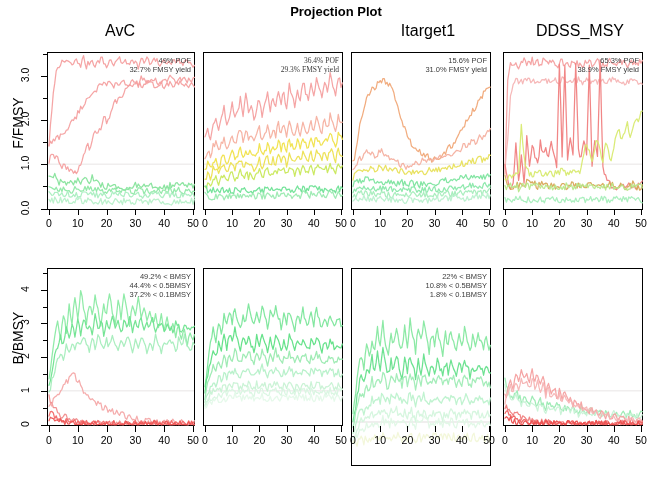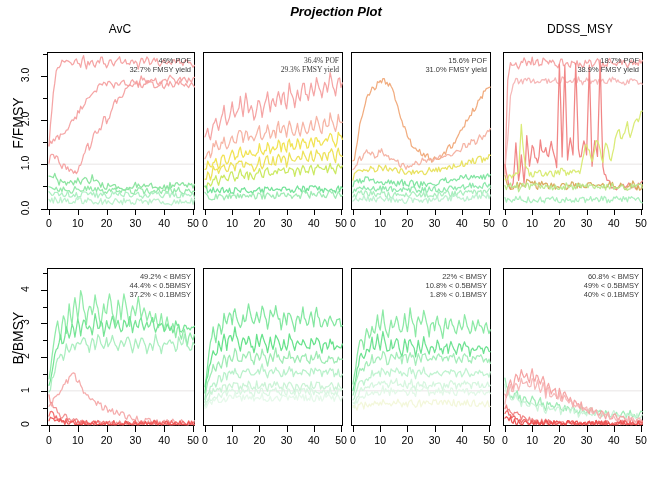--- a/index.html
+++ b/index.html
@@ -8,24 +8,23 @@
     background:#ffffff;
     font-family:"Liberation Sans", sans-serif;
     color:#000;
   }
   #stage{position:relative;width:672px;height:480px;}
 
   .main-title{
     position:absolute;left:0;top:4px;width:672px;
     text-align:center;font-size:13px;font-weight:bold;
     letter-spacing:0px;
-    font-style:italic;
   }
   .panel-title{
-    position:absolute;text-align:center;font-size:12px;font-weight:normal;
+    position:absolute;text-align:center;font-size:16px;font-weight:normal;
   }
 
   
   .ylab{
     position:absolute;font-size:14px;
     transform-origin:50% 50%;
     transform:rotate(-90deg);
     text-align:center;white-space:nowrap;
   }
   .xlab{
@@ -59,20 +58,21 @@
   .axisline{position:absolute;background:#000;}
 </style>
 </head>
 <body>
 
 <div id="stage">
 
   <div class="main-title">Projection Plot</div>
 
   <div class="panel-title" style="left:40px;top:22px;width:160px;">AvC</div>
+  <div class="panel-title" style="left:348px;top:22px;width:160px;">Itarget1</div>
   <div class="panel-title" style="left:500px;top:22px;width:160px;">DDSS_MSY</div>
 
   <div class="ylab" style="left:-22px;top:115px;width:80px;">F/FMSY</div>
   <div class="ylab" style="left:-22px;top:330px;width:80px;">B/BMSY</div>
 
 
 <div class="panel" style="left: 47px; top: 52px; width: 148px; height: 158px;">
       <div class="plotbox"></div>
       <svg class="plotsvg" viewBox="0 0 148 158" preserveAspectRatio="none">
         <line x1="1" x2="147" y1="112.21428571428572" y2="112.21428571428572" stroke="#f0eeee" stroke-width="1.6"></line>
@@ -178,21 +178,21 @@
         <line x1="1" x2="139" y1="112.21428571428572" y2="112.21428571428572" stroke="#f0eeee" stroke-width="1.6"></line>
         <polyline points="2.00,121.93 3.36,72.76 4.72,28.12 6.08,19.75 7.44,10.62 8.80,13.28 10.16,13.21 11.52,12.85 12.88,10.78 14.24,14.60 15.60,16.88 16.96,13.31 18.32,9.46 19.68,10.44 21.04,5.89 22.40,8.72 23.76,13.59 25.12,9.36 26.48,9.51 27.84,12.62 29.20,5.15 30.56,12.86 31.92,12.27 33.28,8.54 34.64,7.45 36.00,13.89 37.36,12.70 38.72,12.97 40.08,6.09 41.44,7.23 42.80,8.84 44.16,9.61 45.52,12.01 46.88,8.34 48.24,10.52 49.60,8.15 50.96,10.03 52.32,13.43 53.68,14.01 55.04,15.76 56.40,11.62 57.76,7.11 59.12,7.09 60.48,13.67 61.84,13.02 63.20,11.15 64.56,10.70 65.92,14.13 67.28,15.29 68.64,9.24 70.00,10.36 71.36,10.42 72.72,13.14 74.08,8.74 75.44,15.19 76.80,11.05 78.16,13.14 79.52,15.39 80.88,13.97 82.24,8.47 83.60,11.20 84.96,10.67 86.32,7.89 87.68,9.09 89.04,14.95 90.40,13.45 91.76,11.58 93.12,8.89 94.48,6.78 95.84,8.41 97.20,17.59 98.56,14.96 99.92,10.53 101.28,14.73 102.64,13.05 104.00,14.32 105.36,8.05 106.72,6.52 108.08,10.20 109.44,11.23 110.80,12.16 112.16,11.98 113.52,13.49 114.88,10.62 116.24,10.53 117.60,7.55 118.96,12.62 120.32,8.50 121.68,9.39 123.04,12.47 124.40,15.60 125.76,12.85 127.12,10.15 128.48,7.92 129.84,12.71 131.20,9.65 132.56,12.60 133.92,10.76 135.28,13.34 136.64,7.45 138.00,11.18 139.36,8.41" fill="none" stroke="#f4a0a0" stroke-width="1.25" stroke-linejoin="round" stroke-linecap="round" opacity="0.95"></polyline>
         <polyline points="2.00,117.15 3.36,100.13 4.72,87.76 6.08,67.28 7.44,43.95 8.80,39.08 10.16,32.36 11.52,30.45 12.88,26.34 14.24,26.51 15.60,31.78 16.96,29.68 18.32,27.38 19.68,31.83 21.04,27.31 22.40,26.48 23.76,28.66 25.12,26.03 26.48,26.44 27.84,30.73 29.20,29.16 30.56,27.14 31.92,31.35 33.28,30.38 34.64,29.39 36.00,30.67 37.36,30.20 38.72,27.81 40.08,27.61 41.44,28.06 42.80,26.71 44.16,31.29 45.52,27.07 46.88,30.34 48.24,30.07 49.60,28.89 50.96,28.51 52.32,25.82 53.68,30.25 55.04,31.49 56.40,31.84 57.76,30.17 59.12,24.93 60.48,25.61 61.84,28.62 63.20,30.11 64.56,30.59 65.92,29.40 67.28,28.43 68.64,30.48 70.00,29.85 71.36,26.45 72.72,28.93 74.08,30.58 75.44,24.90 76.80,29.06 78.16,28.76 79.52,32.75 80.88,29.33 82.24,29.49 83.60,25.96 84.96,28.65 86.32,26.88 87.68,31.68 89.04,29.10 90.40,29.59 91.76,27.95 93.12,27.88 94.48,32.20 95.84,27.42 97.20,30.45 98.56,28.34 99.92,27.18 101.28,30.70 102.64,31.26 104.00,31.40 105.36,28.34 106.72,26.22 108.08,29.86 109.44,25.11 110.80,27.47 112.16,26.66 113.52,30.14 114.88,27.87 116.24,30.06 117.60,30.49 118.96,31.57 120.32,30.04 121.68,32.89 123.04,32.16 124.40,27.98 125.76,31.47 127.12,27.01 128.48,26.89 129.84,28.51 131.20,27.46 132.56,28.20 133.92,28.87 135.28,32.24 136.64,31.62 138.00,31.00 139.36,32.18" fill="none" stroke="#f6b4b4" stroke-width="1.25" stroke-linejoin="round" stroke-linecap="round" opacity="0.95"></polyline>
         <polyline points="2.00,112.38 3.36,120.86 4.72,127.30 6.08,134.73 7.44,137.25 8.80,134.64 10.16,131.04 11.52,112.27 12.88,90.78 14.24,110.57 15.60,128.44 16.96,119.12 18.32,102.88 19.68,116.38 21.04,131.11 22.40,112.17 23.76,83.59 25.12,98.06 26.48,114.23 27.84,104.43 29.20,93.46 30.56,96.07 31.92,105.78 33.28,106.30 34.64,110.95 36.00,104.14 37.36,87.82 38.72,98.40 40.08,100.06 41.44,99.81 42.80,95.52 44.16,102.84 45.52,104.58 46.88,96.66 48.24,89.47 49.60,97.24 50.96,102.36 52.32,107.26 53.68,115.58 55.04,61.83 56.40,12.20 57.76,54.16 59.12,104.95 60.48,56.78 61.84,13.66 63.20,62.57 64.56,108.05 65.92,95.61 67.28,85.87 68.64,93.84 70.00,102.93 71.36,56.16 72.72,11.67 74.08,53.36 75.44,96.79 76.80,104.86 78.16,104.60 79.52,95.55 80.88,88.97 82.24,93.52 83.60,102.91 84.96,57.91 86.32,13.10 87.68,63.18 89.04,114.28 90.40,99.99 91.76,88.61 93.12,95.79 94.48,104.38 95.84,55.51 97.20,7.88 98.56,66.25 99.92,114.69 101.28,122.19 102.64,122.81 104.00,128.42 105.36,128.34 106.72,128.97 108.08,135.88 109.44,135.70 110.80,136.22 112.16,136.94 113.52,137.75 114.88,136.08 116.24,133.73 117.60,133.18 118.96,132.72 120.32,132.45 121.68,135.92 123.04,134.71 124.40,133.35 125.76,130.96 127.12,133.06 128.48,135.94 129.84,135.27 131.20,133.84 132.56,136.79 133.92,136.88 135.28,131.12 136.64,132.22 138.00,130.53 139.36,128.85" fill="none" stroke="#f08080" stroke-width="1.25" stroke-linejoin="round" stroke-linecap="round" opacity="0.95"></polyline>
         <polyline points="2.00,123.10 3.36,129.42 4.72,133.79 6.08,132.26 7.44,137.37 8.80,137.19 10.16,136.89 11.52,134.30 12.88,135.29 14.24,130.23 15.60,136.70 16.96,130.88 18.32,131.88 19.68,134.00 21.04,133.93 22.40,135.02 23.76,127.44 25.12,128.01 26.48,128.95 27.84,130.96 29.20,129.69 30.56,132.23 31.92,129.11 33.28,135.90 34.64,137.33 36.00,130.26 37.36,133.22 38.72,129.40 40.08,132.84 41.44,131.71 42.80,131.11 44.16,131.65 45.52,136.65 46.88,134.82 48.24,131.16 49.60,134.60 50.96,131.92 52.32,137.11 53.68,135.19 55.04,134.69 56.40,136.49 57.76,133.68 59.12,131.65 60.48,131.57 61.84,132.45 63.20,137.54 64.56,136.80 65.92,133.03 67.28,134.44 68.64,129.96 70.00,130.39 71.36,135.02 72.72,131.53 74.08,136.09 75.44,131.03 76.80,135.70 78.16,135.01 79.52,132.40 80.88,135.32 82.24,135.58 83.60,135.56 84.96,130.80 86.32,130.85 87.68,130.54 89.04,132.86 90.40,132.74 91.76,133.76 93.12,134.26 94.48,133.16 95.84,132.76 97.20,133.84 98.56,132.76 99.92,131.34 101.28,135.51 102.64,135.71 104.00,135.10 105.36,133.13 106.72,129.85 108.08,133.40 109.44,130.31 110.80,135.15 112.16,134.57 113.52,136.68 114.88,135.61 116.24,135.55 117.60,131.14 118.96,133.07 120.32,133.62 121.68,137.27 123.04,137.79 124.40,134.66 125.76,134.75 127.12,131.32 128.48,134.54 129.84,128.92 131.20,131.72 132.56,134.67 133.92,137.93 135.28,133.64 136.64,138.23 138.00,137.24 139.36,132.70" fill="none" stroke="#d8a858" stroke-width="1.25" stroke-linejoin="round" stroke-linecap="round" opacity="0.95"></polyline>
         <polyline points="2.00,127.18 3.36,128.01 4.72,127.00 6.08,122.88 7.44,123.32 8.80,126.02 10.16,122.65 11.52,123.57 12.88,120.73 14.24,121.73 15.60,120.42 16.96,96.32 18.32,72.31 19.68,90.74 21.04,103.54 22.40,113.59 23.76,115.94 25.12,117.00 26.48,123.92 27.84,120.29 29.20,124.90 30.56,124.55 31.92,119.39 33.28,120.59 34.64,120.57 36.00,118.48 37.36,118.66 38.72,123.38 40.08,124.25 41.44,123.09 42.80,120.20 44.16,123.66 45.52,121.15 46.88,119.21 48.24,119.71 49.60,123.68 50.96,124.90 52.32,118.51 53.68,121.76 55.04,118.53 56.40,122.61 57.76,116.26 59.12,116.28 60.48,118.90 61.84,118.38 63.20,123.50 64.56,120.37 65.92,122.57 67.28,118.80 68.64,120.86 70.00,118.00 71.36,118.06 72.72,120.03 74.08,119.68 75.44,118.77 76.80,121.60 78.16,115.20 79.52,107.69 80.88,101.96 82.24,93.32 83.60,92.93 84.96,97.59 86.32,98.03 87.68,105.08 89.04,109.54 90.40,103.66 91.76,97.16 93.12,88.59 94.48,89.05 95.84,92.64 97.20,97.98 98.56,106.46 99.92,110.53 101.28,97.90 102.64,91.03 104.00,93.07 105.36,98.07 106.72,106.55 108.08,108.78 109.44,101.85 110.80,96.42 112.16,86.80 113.52,82.47 114.88,78.68 116.24,77.57 117.60,86.10 118.96,86.74 120.32,82.58 121.68,80.87 123.04,75.37 124.40,69.54 125.76,79.85 127.12,85.47 128.48,81.11 129.84,76.26 131.20,70.92 132.56,68.33 133.92,66.85 135.28,69.72 136.64,65.45 138.00,59.63 139.36,59.05" fill="none" stroke="#d8ea70" stroke-width="1.25" stroke-linejoin="round" stroke-linecap="round" opacity="0.95"></polyline>
         <polyline points="2.00,133.48 3.36,137.67 4.72,133.32 6.08,134.32 7.44,130.97 8.80,135.66 10.16,135.15 11.52,134.08 12.88,135.58 14.24,132.09 15.60,139.76 16.96,137.05 18.32,134.52 19.68,131.44 21.04,132.93 22.40,135.33 23.76,131.01 25.12,131.89 26.48,137.31 27.84,132.43 29.20,133.67 30.56,131.97 31.92,133.16 33.28,131.19 34.64,132.16 36.00,133.49 37.36,136.16 38.72,133.34 40.08,136.03 41.44,136.39 42.80,132.77 44.16,134.76 45.52,134.00 46.88,137.22 48.24,133.50 49.60,137.78 50.96,135.86 52.32,133.07 53.68,136.23 55.04,137.31 56.40,137.07 57.76,134.66 59.12,137.41 60.48,134.34 61.84,137.70 63.20,130.76 64.56,133.62 65.92,135.64 67.28,134.16 68.64,133.07 70.00,137.66 71.36,134.70 72.72,136.88 74.08,131.38 75.44,134.41 76.80,131.46 78.16,135.87 79.52,132.36 80.88,133.70 82.24,134.71 83.60,132.05 84.96,135.71 86.32,132.96 87.68,133.26 89.04,132.54 90.40,135.75 91.76,136.56 93.12,133.04 94.48,135.54 95.84,135.13 97.20,136.70 98.56,133.78 99.92,136.04 101.28,132.69 102.64,138.03 104.00,132.29 105.36,133.86 106.72,136.89 108.08,134.20 109.44,131.44 110.80,137.42 112.16,135.97 113.52,135.61 114.88,136.40 116.24,134.75 117.60,134.55 118.96,132.71 120.32,134.24 121.68,137.58 123.04,136.46 124.40,138.34 125.76,137.22 127.12,137.06 128.48,132.41 129.84,135.64 131.20,132.58 132.56,134.85 133.92,132.56 135.28,132.90 136.64,131.51 138.00,132.59 139.36,135.97" fill="none" stroke="#b8e88a" stroke-width="1.25" stroke-linejoin="round" stroke-linecap="round" opacity="0.95"></polyline>
         <polyline points="2.00,145.53 3.36,150.20 4.72,146.46 6.08,147.31 7.44,148.53 8.80,150.17 10.16,147.47 11.52,148.37 12.88,144.49 14.24,147.29 15.60,147.40 16.96,144.16 18.32,148.02 19.68,148.18 21.04,149.48 22.40,149.55 23.76,150.68 25.12,144.79 26.48,148.93 27.84,150.72 29.20,149.70 30.56,147.31 31.92,148.69 33.28,149.28 34.64,150.12 36.00,147.39 37.36,145.07 38.72,149.69 40.08,148.69 41.44,150.80 42.80,146.66 44.16,146.07 45.52,145.96 46.88,147.30 48.24,145.96 49.60,144.84 50.96,147.70 52.32,148.97 53.68,145.65 55.04,149.72 56.40,150.64 57.76,150.41 59.12,147.28 60.48,147.57 61.84,150.20 63.20,145.51 64.56,148.20 65.92,148.26 67.28,147.31 68.64,150.11 70.00,148.74 71.36,150.02 72.72,146.02 74.08,149.24 75.44,149.61 76.80,146.14 78.16,146.17 79.52,145.29 80.88,145.51 82.24,150.64 83.60,147.00 84.96,148.15 86.32,147.53 87.68,144.60 89.04,149.08 90.40,147.02 91.76,147.62 93.12,145.60 94.48,146.61 95.84,149.71 97.20,148.23 98.56,144.28 99.92,148.27 101.28,144.46 102.64,145.43 104.00,150.88 105.36,147.50 106.72,150.40 108.08,148.10 109.44,148.81 110.80,145.02 112.16,146.22 113.52,144.29 114.88,146.34 116.24,147.63 117.60,146.23 118.96,149.45 120.32,144.53 121.68,147.61 123.04,145.57 124.40,149.83 125.76,144.82 127.12,146.39 128.48,144.74 129.84,145.68 131.20,146.40 132.56,148.23 133.92,146.46 135.28,145.60 136.64,148.15 138.00,150.37 139.36,150.89" fill="none" stroke="#a5eebb" stroke-width="1.25" stroke-linejoin="round" stroke-linecap="round" opacity="0.95"></polyline>
       </svg>
       <div class="annot top">
-        <div>18.7% POF</div>
+        <div>65.3% POF</div>
         <div>38.9% FMSY yield</div>
       </div>
     </div>
     <div class="axisline" style="left: 505px; top: 210px; width: 1px; height: 5px;"></div>
     <div class="axisline" style="left: 532.2px; top: 210px; width: 1px; height: 5px;"></div>
     <div class="axisline" style="left: 559.4px; top: 210px; width: 1px; height: 5px;"></div>
     <div class="axisline" style="left: 586.6px; top: 210px; width: 1px; height: 5px;"></div>
     <div class="axisline" style="left: 613.8px; top: 210px; width: 1px; height: 5px;"></div>
     <div class="axisline" style="left: 641px; top: 210px; width: 1px; height: 5px;"></div>
     <div class="xtick-label" style="left: 493px; top: 217px; width: 24px;">0</div>
@@ -264,21 +264,21 @@
     <div class="axisline" style="left: 232.2px; top: 426px; width: 1px; height: 6px;"></div>
     <div class="xtick-label" style="left: 220.2px; top: 434px; width: 24px;">10</div>
     <div class="axisline" style="left: 259.4px; top: 426px; width: 1px; height: 6px;"></div>
     <div class="xtick-label" style="left: 247.4px; top: 434px; width: 24px;">20</div>
     <div class="axisline" style="left: 286.6px; top: 426px; width: 1px; height: 6px;"></div>
     <div class="xtick-label" style="left: 274.6px; top: 434px; width: 24px;">30</div>
     <div class="axisline" style="left: 313.8px; top: 426px; width: 1px; height: 6px;"></div>
     <div class="xtick-label" style="left: 301.8px; top: 434px; width: 24px;">40</div>
     <div class="axisline" style="left: 341px; top: 426px; width: 1px; height: 6px;"></div>
     <div class="xtick-label" style="left: 329px; top: 434px; width: 24px;">50</div>
-    <div class="panel" style="left: 351px; top: 268px; width: 140px; height: 158px;">
+    <div class="panel" style="left: 351px; top: 268px; width: 140px; height: 198px;">
       <div class="plotbox"></div>
       <svg class="plotsvg" viewBox="0 0 140 158" preserveAspectRatio="none">
         <line x1="1" x2="139" y1="122.80434782608695" y2="122.80434782608695" stroke="#f0eeee" stroke-width="1.6"></line>
         <polyline points="2.00,115.99 3.36,106.83 4.72,100.09 6.08,87.95 7.44,79.82 8.80,72.65 10.16,71.62 11.52,73.66 12.88,81.34 14.24,68.89 15.60,60.70 16.96,64.48 18.32,70.13 19.68,66.55 21.04,58.44 22.40,63.69 23.76,65.05 25.12,56.95 26.48,46.80 27.84,57.73 29.20,62.05 30.56,51.79 31.92,41.92 33.28,54.71 34.64,62.06 36.00,65.51 37.36,69.34 38.72,59.95 40.08,52.18 41.44,59.56 42.80,58.81 44.16,54.17 45.52,48.36 46.88,53.45 48.24,60.97 49.60,63.93 50.96,63.19 52.32,57.11 53.68,45.53 55.04,55.58 56.40,63.68 57.76,53.31 59.12,39.91 60.48,49.92 61.84,55.01 63.20,57.51 64.56,68.76 65.92,54.24 67.28,48.86 68.64,52.66 70.00,56.29 71.36,52.19 72.72,42.37 74.08,47.78 75.44,54.43 76.80,59.60 78.16,68.87 79.52,57.14 80.88,55.05 82.24,54.53 83.60,62.75 84.96,53.20 86.32,48.14 87.68,56.09 89.04,58.37 90.40,63.60 91.76,70.47 93.12,59.12 94.48,50.27 95.84,60.06 97.20,60.96 98.56,53.25 99.92,50.97 101.28,56.55 102.64,58.55 104.00,63.67 105.36,65.73 106.72,58.62 108.08,52.41 109.44,58.10 110.80,61.74 112.16,58.00 113.52,46.71 114.88,51.88 116.24,58.52 117.60,61.39 118.96,65.68 120.32,63.11 121.68,52.92 123.04,57.42 124.40,62.77 125.76,57.87 127.12,51.76 128.48,57.56 129.84,57.88 131.20,59.88 132.56,65.18 133.92,57.49 135.28,54.73 136.64,60.89 138.00,65.50 139.36,61.90" fill="none" stroke="#86e8a0" stroke-width="1.25" stroke-linejoin="round" stroke-linecap="round" opacity="0.95"></polyline>
         <polyline points="2.00,122.39 3.36,116.06 4.72,112.26 6.08,100.77 7.44,98.02 8.80,88.15 10.16,85.29 11.52,88.71 12.88,90.44 14.24,87.29 15.60,81.38 16.96,81.62 18.32,83.82 19.68,77.02 21.04,69.08 22.40,80.14 23.76,81.46 25.12,75.54 26.48,66.24 27.84,75.11 29.20,82.09 30.56,72.16 31.92,63.50 33.28,70.55 34.64,76.32 36.00,83.19 37.36,82.70 38.72,81.98 40.08,71.77 41.44,80.68 42.80,79.19 44.16,73.88 45.52,70.63 46.88,72.37 48.24,80.81 49.60,84.96 50.96,88.78 52.32,81.18 53.68,71.19 55.04,76.16 56.40,84.19 57.76,73.21 59.12,71.60 60.48,75.80 61.84,77.81 63.20,80.21 64.56,88.93 65.92,81.63 67.28,72.30 68.64,80.44 70.00,85.37 71.36,78.25 72.72,68.64 74.08,75.49 75.44,79.05 76.80,82.45 78.16,86.11 79.52,79.36 80.88,78.49 82.24,79.74 83.60,84.62 84.96,80.64 86.32,72.12 87.68,75.61 89.04,81.84 90.40,80.56 91.76,85.97 93.12,79.05 94.48,78.46 95.84,75.99 97.20,85.36 98.56,78.74 99.92,73.49 101.28,77.38 102.64,80.59 104.00,82.81 105.36,86.31 106.72,80.30 108.08,75.73 109.44,76.83 110.80,83.10 112.16,77.53 113.52,73.84 114.88,77.92 116.24,78.33 117.60,79.56 118.96,88.46 120.32,81.58 121.68,80.07 123.04,82.41 124.40,82.08 125.76,81.34 127.12,78.21 128.48,78.06 129.84,80.79 131.20,80.19 132.56,85.49 133.92,80.45 135.28,78.62 136.64,79.76 138.00,83.39 139.36,83.75" fill="none" stroke="#66e08c" stroke-width="1.25" stroke-linejoin="round" stroke-linecap="round" opacity="0.95"></polyline>
         <polyline points="2.00,127.09 3.36,122.76 4.72,114.25 6.08,110.23 7.44,106.03 8.80,100.29 10.16,102.41 11.52,100.40 12.88,102.99 14.24,96.34 15.60,93.56 16.96,97.91 18.32,97.51 19.68,94.31 21.04,86.53 22.40,94.90 23.76,94.51 25.12,90.76 26.48,89.12 27.84,89.13 29.20,91.94 30.56,90.00 31.92,83.39 33.28,84.71 34.64,88.90 36.00,96.67 37.36,96.14 38.72,91.29 40.08,86.32 41.44,87.40 42.80,89.47 44.16,91.15 45.52,84.47 46.88,88.84 48.24,90.53 49.60,88.23 50.96,95.77 52.32,87.48 53.68,86.74 55.04,86.64 56.40,94.58 57.76,88.97 59.12,84.68 60.48,89.05 61.84,87.13 63.20,90.27 64.56,97.32 65.92,91.25 67.28,85.64 68.64,89.61 70.00,94.16 71.36,86.54 72.72,86.47 74.08,85.44 75.44,90.19 76.80,92.67 78.16,91.55 79.52,90.62 80.88,91.82 82.24,88.03 83.60,89.57 84.96,91.99 86.32,87.68 87.68,85.86 89.04,88.38 90.40,88.26 91.76,93.05 93.12,89.72 94.48,89.72 95.84,88.64 97.20,92.82 98.56,88.14 99.92,87.59 101.28,88.94 102.64,85.70 104.00,91.01 105.36,95.09 106.72,91.03 108.08,88.94 109.44,92.27 110.80,94.34 112.16,87.79 113.52,85.72 114.88,87.87 116.24,88.04 117.60,93.61 118.96,92.63 120.32,95.07 121.68,88.61 123.04,89.62 124.40,91.28 125.76,87.89 127.12,87.74 128.48,88.45 129.84,86.77 131.20,89.55 132.56,94.00 133.92,91.61 135.28,90.71 136.64,94.51 138.00,91.18 139.36,95.50" fill="none" stroke="#a0ecb6" stroke-width="1.25" stroke-linejoin="round" stroke-linecap="round" opacity="0.95"></polyline>
         <polyline points="2.00,131.80 3.36,130.30 4.72,124.74 6.08,121.36 7.44,115.73 8.80,113.26 10.16,112.71 11.52,112.93 12.88,117.23 14.24,112.21 15.60,110.87 16.96,112.52 18.32,109.52 19.68,109.91 21.04,102.30 22.40,107.98 23.76,105.87 25.12,105.14 26.48,105.19 27.84,103.14 29.20,108.61 30.56,100.18 31.92,101.60 33.28,104.01 34.64,106.61 36.00,103.32 37.36,104.44 38.72,108.27 40.08,100.86 41.44,102.62 42.80,103.11 44.16,104.12 45.52,99.99 46.88,101.86 48.24,105.31 49.60,103.37 50.96,107.81 52.32,104.81 53.68,105.65 55.04,107.30 56.40,108.35 57.76,100.44 59.12,99.44 60.48,105.66 61.84,101.51 63.20,105.39 64.56,110.76 65.92,105.09 67.28,102.35 68.64,102.14 70.00,106.31 71.36,104.18 72.72,99.18 74.08,105.58 75.44,106.38 76.80,107.95 78.16,108.86 79.52,105.25 80.88,106.84 82.24,105.66 83.60,104.70 84.96,105.02 86.32,103.23 87.68,105.46 89.04,106.80 90.40,107.83 91.76,105.18 93.12,103.76 94.48,102.66 95.84,103.81 97.20,103.66 98.56,106.05 99.92,101.69 101.28,103.03 102.64,102.69 104.00,104.25 105.36,108.93 106.72,105.13 108.08,103.84 109.44,103.41 110.80,108.96 112.16,106.55 113.52,104.42 114.88,100.35 116.24,102.80 117.60,105.89 118.96,108.68 120.32,105.96 121.68,107.34 123.04,107.02 124.40,103.85 125.76,103.78 127.12,105.77 128.48,102.22 129.84,104.62 131.20,103.97 132.56,107.57 133.92,106.99 135.28,106.17 136.64,105.81 138.00,109.15 139.36,103.79" fill="none" stroke="#bdf2cd" stroke-width="1.25" stroke-linejoin="round" stroke-linecap="round" opacity="0.95"></polyline>
         <polyline points="2.00,134.83 3.36,135.65 4.72,132.54 6.08,129.13 7.44,128.21 8.80,122.53 10.16,119.64 11.52,122.42 12.88,121.95 14.24,119.07 15.60,119.67 16.96,118.63 18.32,119.84 19.68,116.17 21.04,114.71 22.40,119.38 23.76,117.23 25.12,116.99 26.48,116.20 27.84,113.79 29.20,116.77 30.56,113.81 31.92,114.76 33.28,113.12 34.64,115.82 36.00,115.95 37.36,119.56 38.72,116.74 40.08,112.04 41.44,115.31 42.80,115.06 44.16,113.73 45.52,110.46 46.88,117.49 48.24,116.73 49.60,115.98 50.96,118.16 52.32,118.77 53.68,112.70 55.04,117.77 56.40,120.43 57.76,115.37 59.12,115.97 60.48,111.24 61.84,119.34 63.20,117.98 64.56,122.52 65.92,115.55 67.28,114.00 68.64,118.13 70.00,116.78 71.36,118.44 72.72,113.65 74.08,114.68 75.44,119.20 76.80,120.70 78.16,117.67 79.52,117.36 80.88,118.49 82.24,113.94 83.60,118.15 84.96,115.52 86.32,115.41 87.68,114.87 89.04,115.03 90.40,118.05 91.76,122.45 93.12,115.27 94.48,119.05 95.84,116.46 97.20,119.63 98.56,114.61 99.92,112.43 101.28,113.75 102.64,116.31 104.00,114.98 105.36,121.09 106.72,116.70 108.08,115.36 109.44,118.85 110.80,115.07 112.16,115.97 113.52,112.94 114.88,116.28 116.24,114.20 117.60,115.64 118.96,116.22 120.32,120.63 121.68,114.87 123.04,114.57 124.40,114.74 125.76,117.14 127.12,113.61 128.48,119.43 129.84,119.11 131.20,115.86 132.56,119.46 133.92,119.33 135.28,117.25 136.64,114.07 138.00,118.62 139.36,117.22" fill="none" stroke="#d4f6dd" stroke-width="1.25" stroke-linejoin="round" stroke-linecap="round" opacity="0.95"></polyline>
         <polyline points="2.00,137.17 3.36,139.99 4.72,132.17 6.08,135.21 7.44,131.84 8.80,128.77 10.16,129.35 11.52,128.37 12.88,130.46 14.24,128.71 15.60,123.43 16.96,127.34 18.32,126.79 19.68,125.88 21.04,123.74 22.40,126.56 23.76,123.54 25.12,124.64 26.48,123.84 27.84,127.04 29.20,126.70 30.56,123.23 31.92,117.72 33.28,125.17 34.64,120.65 36.00,123.53 37.36,122.14 38.72,127.49 40.08,119.84 41.44,123.79 42.80,121.97 44.16,125.94 45.52,124.39 46.88,122.09 48.24,123.08 49.60,123.20 50.96,122.78 52.32,121.36 53.68,123.19 55.04,124.03 56.40,127.46 57.76,126.07 59.12,122.31 60.48,119.44 61.84,125.29 63.20,125.18 64.56,128.54 65.92,121.46 67.28,122.29 68.64,123.08 70.00,122.20 71.36,121.68 72.72,117.93 74.08,119.57 75.44,120.15 76.80,121.23 78.16,127.58 79.52,124.08 80.88,125.08 82.24,123.99 83.60,126.55 84.96,121.82 86.32,124.23 87.68,120.06 89.04,125.02 90.40,122.88 91.76,127.17 93.12,121.39 94.48,123.57 95.84,124.05 97.20,123.73 98.56,125.78 99.92,119.79 101.28,120.26 102.64,124.87 104.00,127.13 105.36,127.51 106.72,122.88 108.08,121.84 109.44,122.41 110.80,122.94 112.16,121.17 113.52,124.90 114.88,121.18 116.24,120.54 117.60,126.82 118.96,124.85 120.32,123.60 121.68,125.17 123.04,124.39 124.40,127.39 125.76,125.45 127.12,123.22 128.48,124.77 129.84,121.72 131.20,122.36 132.56,125.62 133.92,126.79 135.28,124.29 136.64,124.60 138.00,123.03 139.36,125.59" fill="none" stroke="#e0f8e6" stroke-width="1.25" stroke-linejoin="round" stroke-linecap="round" opacity="0.95"></polyline>
         <polyline points="2.00,139.19 3.36,137.68 4.72,139.29 6.08,142.14 7.44,136.49 8.80,136.52 10.16,134.26 11.52,136.35 12.88,140.99 14.24,134.22 15.60,137.37 16.96,138.92 18.32,136.10 19.68,138.11 21.04,135.47 22.40,136.77 23.76,133.22 25.12,135.65 26.48,134.86 27.84,137.35 29.20,134.19 30.56,136.86 31.92,131.55 33.28,134.27 34.64,136.00 36.00,135.32 37.36,136.25 38.72,135.46 40.08,137.84 41.44,136.15 42.80,133.25 44.16,135.54 45.52,135.53 46.88,131.24 48.24,134.50 49.60,135.30 50.96,138.95 52.32,134.81 53.68,137.05 55.04,134.16 56.40,138.87 57.76,134.18 59.12,132.69 60.48,132.18 61.84,136.30 63.20,137.26 64.56,139.29 65.92,138.24 67.28,133.94 68.64,131.91 70.00,138.82 71.36,135.95 72.72,133.07 74.08,135.83 75.44,132.97 76.80,133.48 78.16,135.38 79.52,135.68 80.88,136.73 82.24,131.93 83.60,132.50 84.96,131.82 86.32,136.08 87.68,136.12 89.04,133.25 90.40,132.59 91.76,136.61 93.12,132.40 94.48,133.15 95.84,136.36 97.20,132.21 98.56,133.84 99.92,137.00 101.28,137.63 102.64,131.67 104.00,137.34 105.36,138.66 106.72,133.94 108.08,133.36 109.44,137.51 110.80,135.20 112.16,136.91 113.52,133.08 114.88,136.95 116.24,131.93 117.60,136.07 118.96,138.20 120.32,138.10 121.68,133.38 123.04,131.94 124.40,137.60 125.76,138.48 127.12,137.88 128.48,135.17 129.84,136.20 131.20,133.74 132.56,136.49 133.92,138.97 135.28,136.05 136.64,132.87 138.00,138.65 139.36,138.34" fill="none" stroke="#f2f7d8" stroke-width="1.25" stroke-linejoin="round" stroke-linecap="round" opacity="0.95"></polyline>
@@ -306,25 +306,20 @@
       <svg class="plotsvg" viewBox="0 0 140 158" preserveAspectRatio="none">
         <line x1="1" x2="139" y1="122.80434782608695" y2="122.80434782608695" stroke="#f0eeee" stroke-width="1.6"></line>
         <polyline points="2.00,110.04 3.36,117.86 4.72,120.58 6.08,125.66 7.44,129.50 8.80,128.20 10.16,131.43 11.52,125.33 12.88,125.04 14.24,122.78 15.60,131.25 16.96,127.24 18.32,134.92 19.68,132.76 21.04,128.69 22.40,129.36 23.76,133.26 25.12,134.62 26.48,136.34 27.84,132.60 29.20,128.14 30.56,130.93 31.92,132.46 33.28,138.53 34.64,136.49 36.00,132.68 37.36,129.67 38.72,137.95 40.08,134.87 41.44,139.65 42.80,142.53 44.16,133.79 45.52,136.59 46.88,134.65 48.24,138.56 49.60,137.84 50.96,139.87 52.32,138.17 53.68,134.62 55.04,137.13 56.40,136.72 57.76,141.13 59.12,142.27 60.48,142.99 61.84,137.28 63.20,142.64 64.56,138.71 65.92,140.13 67.28,143.10 68.64,140.66 70.00,137.86 71.36,140.80 72.72,144.33 74.08,142.76 75.44,146.06 76.80,143.26 78.16,137.05 79.52,143.09 80.88,142.75 82.24,145.99 83.60,144.49 84.96,141.88 86.32,143.72 87.68,139.64 89.04,142.35 90.40,143.73 91.76,147.41 93.12,142.35 94.48,142.71 95.84,143.94 97.20,142.19 98.56,148.69 99.92,147.12 101.28,147.38 102.64,142.55 104.00,144.93 105.36,148.03 106.72,148.52 108.08,148.47 109.44,146.46 110.80,146.30 112.16,146.08 113.52,144.33 114.88,147.68 116.24,147.51 117.60,147.74 118.96,144.90 120.32,143.24 121.68,145.66 123.04,149.50 124.40,145.34 125.76,146.96 127.12,142.40 128.48,147.08 129.84,148.95 131.20,146.58 132.56,148.87 133.92,149.81 135.28,149.03 136.64,145.25 138.00,143.02 139.36,143.70" fill="none" stroke="#9aeab2" stroke-width="1.25" stroke-linejoin="round" stroke-linecap="round" opacity="0.95"></polyline>
         <polyline points="2.00,116.43 3.36,124.56 4.72,127.70 6.08,124.08 7.44,130.78 8.80,131.91 10.16,131.62 11.52,129.44 12.88,125.72 14.24,130.73 15.60,132.64 16.96,133.09 18.32,138.50 19.68,132.28 21.04,134.35 22.40,133.68 23.76,137.21 25.12,138.22 26.48,138.25 27.84,134.82 29.20,135.37 30.56,136.47 31.92,137.19 33.28,138.71 34.64,143.08 36.00,136.39 37.36,136.36 38.72,138.00 40.08,137.62 41.44,143.59 42.80,145.39 44.16,141.45 45.52,138.64 46.88,141.69 48.24,141.21 49.60,141.02 50.96,140.11 52.32,142.86 53.68,140.06 55.04,138.84 56.40,139.71 57.76,146.62 59.12,142.21 60.48,139.30 61.84,139.53 63.20,138.97 64.56,140.36 65.92,140.65 67.28,144.98 68.64,140.39 70.00,139.23 71.36,145.64 72.72,142.21 74.08,142.09 75.44,149.11 76.80,146.57 78.16,143.58 79.52,145.77 80.88,144.63 82.24,144.33 83.60,147.83 84.96,142.61 86.32,146.47 87.68,146.27 89.04,147.63 90.40,143.84 91.76,147.41 93.12,143.92 94.48,142.85 95.84,146.82 97.20,148.05 98.56,146.97 99.92,147.40 101.28,148.00 102.64,146.40 104.00,145.71 105.36,143.25 106.72,149.81 108.08,149.55 109.44,144.97 110.80,142.64 112.16,145.39 113.52,149.22 114.88,146.34 116.24,148.46 117.60,147.21 118.96,149.15 120.32,148.14 121.68,150.57 123.04,147.11 124.40,145.78 125.76,149.87 127.12,146.61 128.48,147.03 129.84,146.17 131.20,148.02 132.56,150.31 133.92,145.39 135.28,150.68 136.64,150.39 138.00,148.86 139.36,146.68" fill="none" stroke="#c8f2d6" stroke-width="1.25" stroke-linejoin="round" stroke-linecap="round" opacity="0.95"></polyline>
         <polyline points="2.00,126.20 3.36,129.58 4.72,121.26 6.08,115.84 7.44,111.83 8.80,117.08 10.16,121.79 11.52,111.64 12.88,106.26 14.24,108.11 15.60,113.48 16.96,108.44 18.32,101.65 19.68,106.61 21.04,109.61 22.40,108.35 23.76,105.45 25.12,111.15 26.48,114.56 27.84,106.72 29.20,100.74 30.56,110.17 31.92,113.28 33.28,107.05 34.64,107.81 36.00,112.46 37.36,116.03 38.72,111.93 40.08,108.36 41.44,113.57 42.80,126.01 44.16,118.54 45.52,115.41 46.88,120.34 48.24,126.00 49.60,122.63 50.96,121.91 52.32,120.52 53.68,130.34 55.04,128.67 56.40,120.45 57.76,125.74 59.12,132.12 60.48,125.09 61.84,123.91 63.20,127.30 64.56,130.21 65.92,133.34 67.28,129.34 68.64,133.46 70.00,137.99 71.36,132.19 72.72,133.43 74.08,136.62 75.44,135.57 76.80,140.28 78.16,133.86 79.52,140.35 80.88,139.77 82.24,141.58 83.60,142.07 84.96,143.76 86.32,145.52 87.68,141.02 89.04,139.68 90.40,145.55 91.76,143.37 93.12,141.79 94.48,146.44 95.84,147.16 97.20,145.41 98.56,142.73 99.92,144.32 101.28,147.26 102.64,150.92 104.00,146.32 105.36,144.29 106.72,150.60 108.08,150.63 109.44,150.63 110.80,146.47 112.16,145.71 113.52,148.63 114.88,152.84 116.24,150.08 117.60,148.20 118.96,148.94 120.32,148.41 121.68,150.69 123.04,153.39 124.40,154.73 125.76,148.50 127.12,154.20 128.48,150.35 129.84,153.58 131.20,152.50 132.56,154.45 133.92,151.17 135.28,156.37 136.64,152.76 138.00,151.93 139.36,153.70" fill="none" stroke="#f4a0a0" stroke-width="1.25" stroke-linejoin="round" stroke-linecap="round" opacity="0.95"></polyline>
         <polyline points="2.00,136.04 3.36,126.93 4.72,126.70 6.08,121.92 7.44,116.48 8.80,123.32 10.16,123.67 11.52,117.42 12.88,115.45 14.24,117.24 15.60,122.37 16.96,117.16 18.32,110.29 19.68,115.47 21.04,115.27 22.40,114.69 23.76,113.44 25.12,117.95 26.48,118.83 27.84,118.29 29.20,110.67 30.56,111.93 31.92,121.38 33.28,117.92 34.64,111.96 36.00,119.19 37.36,124.41 38.72,121.33 40.08,114.48 41.44,119.87 42.80,130.21 44.16,120.90 45.52,119.15 46.88,128.39 48.24,128.99 49.60,127.66 50.96,125.52 52.32,126.90 53.68,128.96 55.04,131.06 56.40,124.78 57.76,132.58 59.12,133.40 60.48,129.40 61.84,127.17 63.20,131.47 64.56,132.87 65.92,135.04 67.28,132.57 68.64,133.70 70.00,139.03 71.36,137.19 72.72,138.80 74.08,136.46 75.44,138.96 76.80,136.44 78.16,139.38 79.52,142.52 80.88,141.64 82.24,140.09 83.60,138.93 84.96,144.16 86.32,140.44 87.68,140.15 89.04,144.62 90.40,145.50 91.76,143.37 93.12,142.86 94.48,145.57 95.84,149.19 97.20,150.60 98.56,147.16 99.92,143.93 101.28,146.86 102.64,146.60 104.00,146.10 105.36,145.66 106.72,151.22 108.08,151.04 109.44,148.13 110.80,148.28 112.16,150.83 113.52,152.85 114.88,150.83 116.24,150.36 117.60,153.66 118.96,152.18 120.32,152.47 121.68,154.93 123.04,150.32 124.40,154.49 125.76,150.75 127.12,150.92 128.48,149.46 129.84,149.79 131.20,153.10 132.56,155.21 133.92,152.73 135.28,150.18 136.64,150.07 138.00,156.50 139.36,155.67" fill="none" stroke="#f6b4b4" stroke-width="1.25" stroke-linejoin="round" stroke-linecap="round" opacity="0.95"></polyline>
         <polyline points="2.00,140.75 3.36,137.00 4.72,142.25 6.08,141.15 7.44,144.12 8.80,145.23 10.16,147.53 11.52,144.27 12.88,144.77 14.24,143.98 15.60,146.34 16.96,146.51 18.32,151.94 19.68,147.84 21.04,148.56 22.40,150.01 23.76,151.76 25.12,152.89 26.48,149.05 27.84,154.38 29.20,150.50 30.56,152.35 31.92,156.44 33.28,151.79 34.64,155.62 36.00,154.57 37.36,156.50 38.72,151.20 40.08,156.50 41.44,152.95 42.80,151.19 44.16,156.19 45.52,151.52 46.88,154.89 48.24,153.88 49.60,156.44 50.96,154.74 52.32,156.36 53.68,154.95 55.04,155.85 56.40,153.38 57.76,154.32 59.12,153.89 60.48,153.94 61.84,156.50 63.20,154.84 64.56,152.71 65.92,154.94 67.28,155.01 68.64,156.50 70.00,155.56 71.36,156.50 72.72,154.87 74.08,156.50 75.44,155.49 76.80,154.07 78.16,154.26 79.52,156.50 80.88,154.97 82.24,156.50 83.60,155.41 84.96,156.35 86.32,152.96 87.68,156.50 89.04,153.86 90.40,155.38 91.76,156.50 93.12,153.02 94.48,154.13 95.84,152.83 97.20,156.38 98.56,152.86 99.92,156.50 101.28,154.21 102.64,155.83 104.00,152.60 105.36,153.77 106.72,156.50 108.08,156.50 109.44,156.50 110.80,156.15 112.16,154.52 113.52,154.96 114.88,153.54 116.24,155.35 117.60,156.50 118.96,152.64 120.32,153.42 121.68,155.72 123.04,156.50 124.40,156.50 125.76,155.85 127.12,156.50 128.48,156.50 129.84,155.51 131.20,156.06 132.56,156.50 133.92,156.31 135.28,152.84 136.64,156.23 138.00,156.50 139.36,152.85" fill="none" stroke="#f08080" stroke-width="1.25" stroke-linejoin="round" stroke-linecap="round" opacity="0.95"></polyline>
         <polyline points="2.00,145.46 3.36,143.03 4.72,142.89 6.08,147.23 7.44,146.74 8.80,149.95 10.16,148.39 11.52,148.04 12.88,150.92 14.24,150.58 15.60,153.20 16.96,151.52 18.32,155.19 19.68,152.67 21.04,151.53 22.40,151.80 23.76,153.35 25.12,154.80 26.48,156.50 27.84,154.74 29.20,155.04 30.56,155.53 31.92,152.32 33.28,156.50 34.64,154.05 36.00,156.24 37.36,154.57 38.72,155.37 40.08,156.50 41.44,154.52 42.80,152.02 44.16,154.68 45.52,156.50 46.88,152.58 48.24,154.17 49.60,156.50 50.96,153.64 52.32,156.50 53.68,156.50 55.04,155.04 56.40,154.34 57.76,156.50 59.12,156.50 60.48,154.89 61.84,156.50 63.20,155.97 64.56,153.01 65.92,153.94 67.28,155.20 68.64,155.64 70.00,154.24 71.36,154.36 72.72,156.50 74.08,155.75 75.44,156.50 76.80,155.03 78.16,156.50 79.52,156.50 80.88,154.83 82.24,154.04 83.60,156.50 84.96,155.06 86.32,153.35 87.68,154.67 89.04,156.50 90.40,153.81 91.76,156.50 93.12,152.74 94.48,156.50 95.84,153.68 97.20,153.73 98.56,156.44 99.92,156.50 101.28,153.14 102.64,156.50 104.00,156.50 105.36,154.13 106.72,156.50 108.08,156.50 109.44,155.00 110.80,156.50 112.16,156.50 113.52,156.50 114.88,156.50 116.24,154.95 117.60,154.63 118.96,155.21 120.32,156.50 121.68,152.47 123.04,153.54 124.40,156.39 125.76,156.50 127.12,153.20 128.48,156.50 129.84,156.50 131.20,156.15 132.56,156.50 133.92,156.50 135.28,153.14 136.64,153.20 138.00,154.47 139.36,154.48" fill="none" stroke="#ee6060" stroke-width="1.25" stroke-linejoin="round" stroke-linecap="round" opacity="0.95"></polyline>
         <polyline points="2.00,150.16 3.36,148.72 4.72,149.67 6.08,152.64 7.44,148.69 8.80,153.99 10.16,155.40 11.52,150.96 12.88,156.06 14.24,156.34 15.60,152.57 16.96,155.69 18.32,156.50 19.68,156.50 21.04,153.82 22.40,152.92 23.76,154.26 25.12,156.21 26.48,156.50 27.84,154.78 29.20,152.42 30.56,156.50 31.92,154.70 33.28,155.26 34.64,152.13 36.00,156.50 37.36,156.50 38.72,152.73 40.08,156.50 41.44,156.10 42.80,152.86 44.16,152.99 45.52,156.50 46.88,156.50 48.24,154.13 49.60,156.50 50.96,152.54 52.32,154.55 53.68,152.94 55.04,153.88 56.40,154.63 57.76,154.27 59.12,156.50 60.48,155.50 61.84,156.50 63.20,156.50 64.56,152.97 65.92,152.61 67.28,155.06 68.64,153.02 70.00,152.92 71.36,156.50 72.72,153.41 74.08,153.06 75.44,156.50 76.80,155.98 78.16,155.11 79.52,156.50 80.88,154.68 82.24,156.50 83.60,156.50 84.96,153.77 86.32,153.74 87.68,156.50 89.04,153.54 90.40,156.50 91.76,156.27 93.12,152.46 94.48,156.50 95.84,154.54 97.20,156.50 98.56,153.21 99.92,156.50 101.28,156.50 102.64,152.66 104.00,156.50 105.36,154.49 106.72,156.50 108.08,156.30 109.44,156.50 110.80,156.50 112.16,156.50 113.52,155.22 114.88,154.99 116.24,154.55 117.60,152.59 118.96,156.50 120.32,153.37 121.68,156.03 123.04,156.50 124.40,155.48 125.76,156.50 127.12,156.07 128.48,155.28 129.84,154.07 131.20,156.25 132.56,156.50 133.92,156.50 135.28,153.44 136.64,156.50 138.00,156.50 139.36,156.11" fill="none" stroke="#ec4f4f" stroke-width="1.25" stroke-linejoin="round" stroke-linecap="round" opacity="0.95"></polyline>
       </svg>
-      <div class="annot bot">
-        <div>60.8% &lt; BMSY</div>
-        <div>49% &lt; 0.5BMSY</div>
-        <div>40% &lt; 0.1BMSY</div>
-      </div>
     </div>
     <div class="axisline" style="left: 505px; top: 426px; width: 1px; height: 6px;"></div>
     <div class="xtick-label" style="left: 493px; top: 434px; width: 24px;">0</div>
     <div class="axisline" style="left: 532.2px; top: 426px; width: 1px; height: 6px;"></div>
     <div class="xtick-label" style="left: 520.2px; top: 434px; width: 24px;">10</div>
     <div class="axisline" style="left: 559.4px; top: 426px; width: 1px; height: 6px;"></div>
     <div class="xtick-label" style="left: 547.4px; top: 434px; width: 24px;">20</div>
     <div class="axisline" style="left: 586.6px; top: 426px; width: 1px; height: 6px;"></div>
     <div class="xtick-label" style="left: 574.6px; top: 434px; width: 24px;">30</div>
     <div class="axisline" style="left: 613.8px; top: 426px; width: 1px; height: 6px;"></div>

